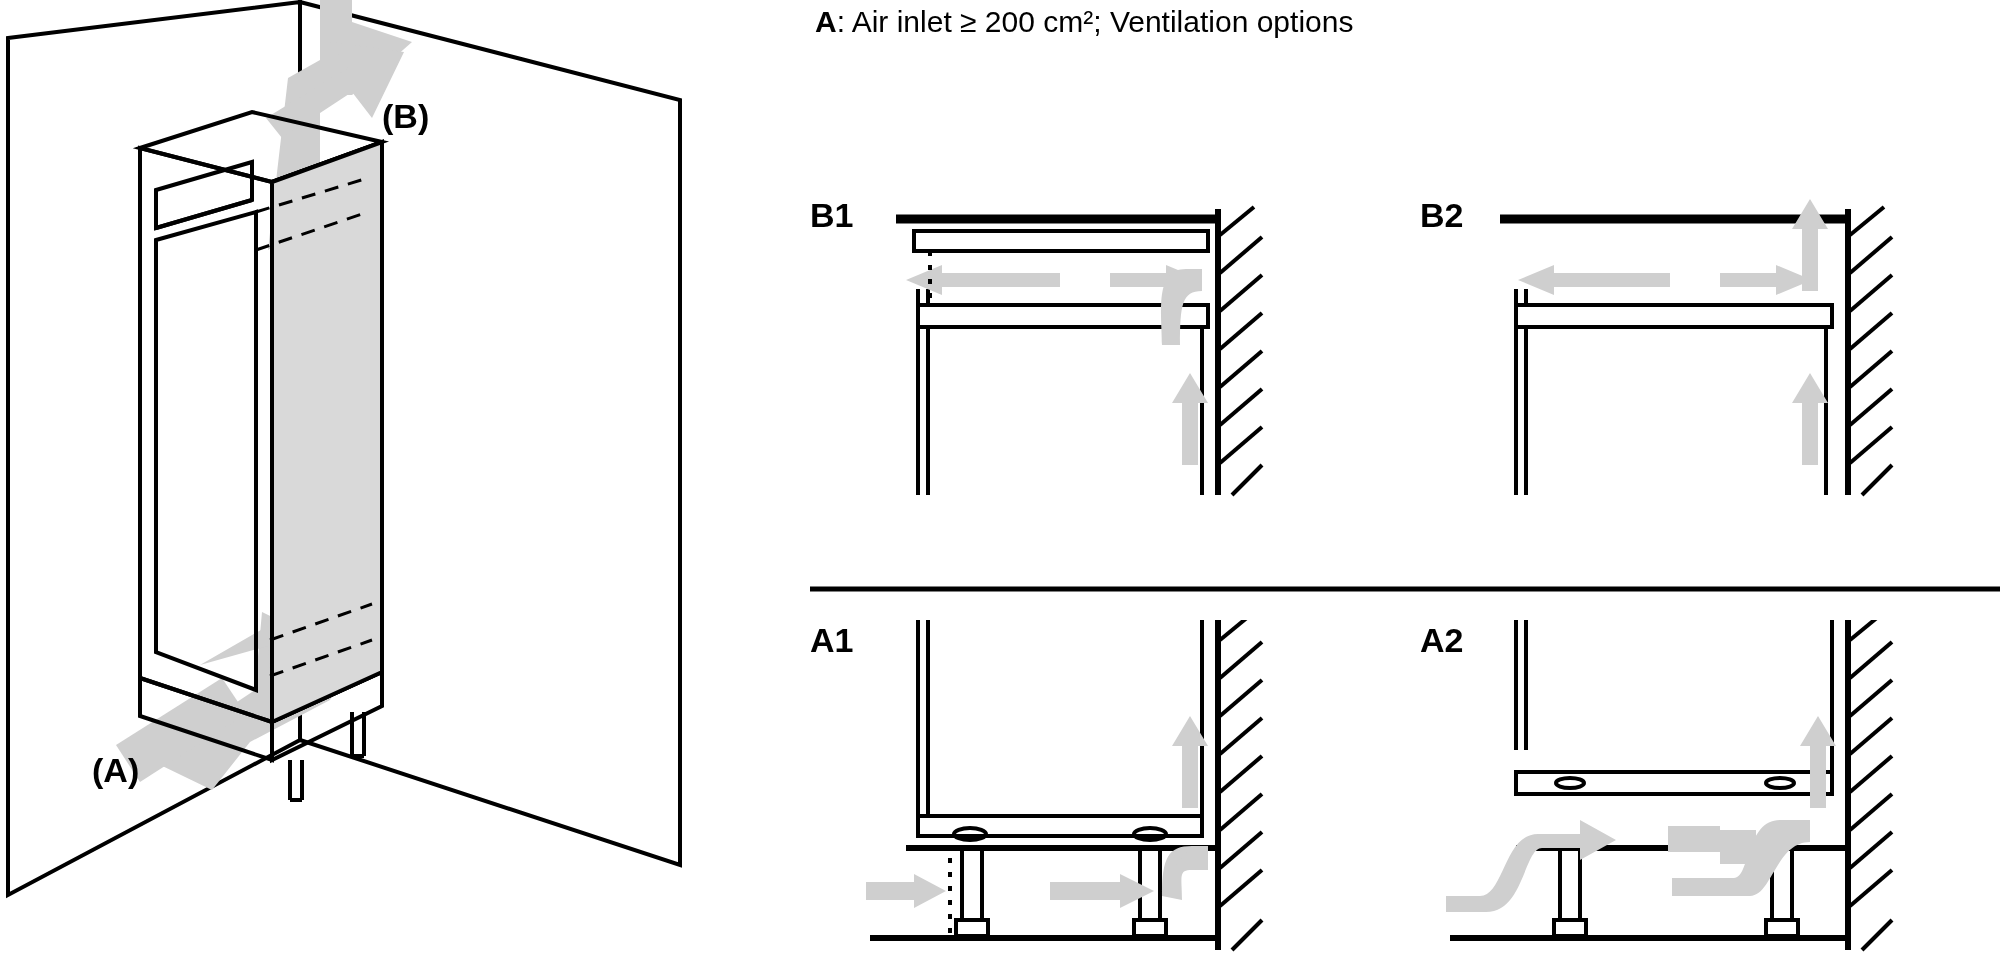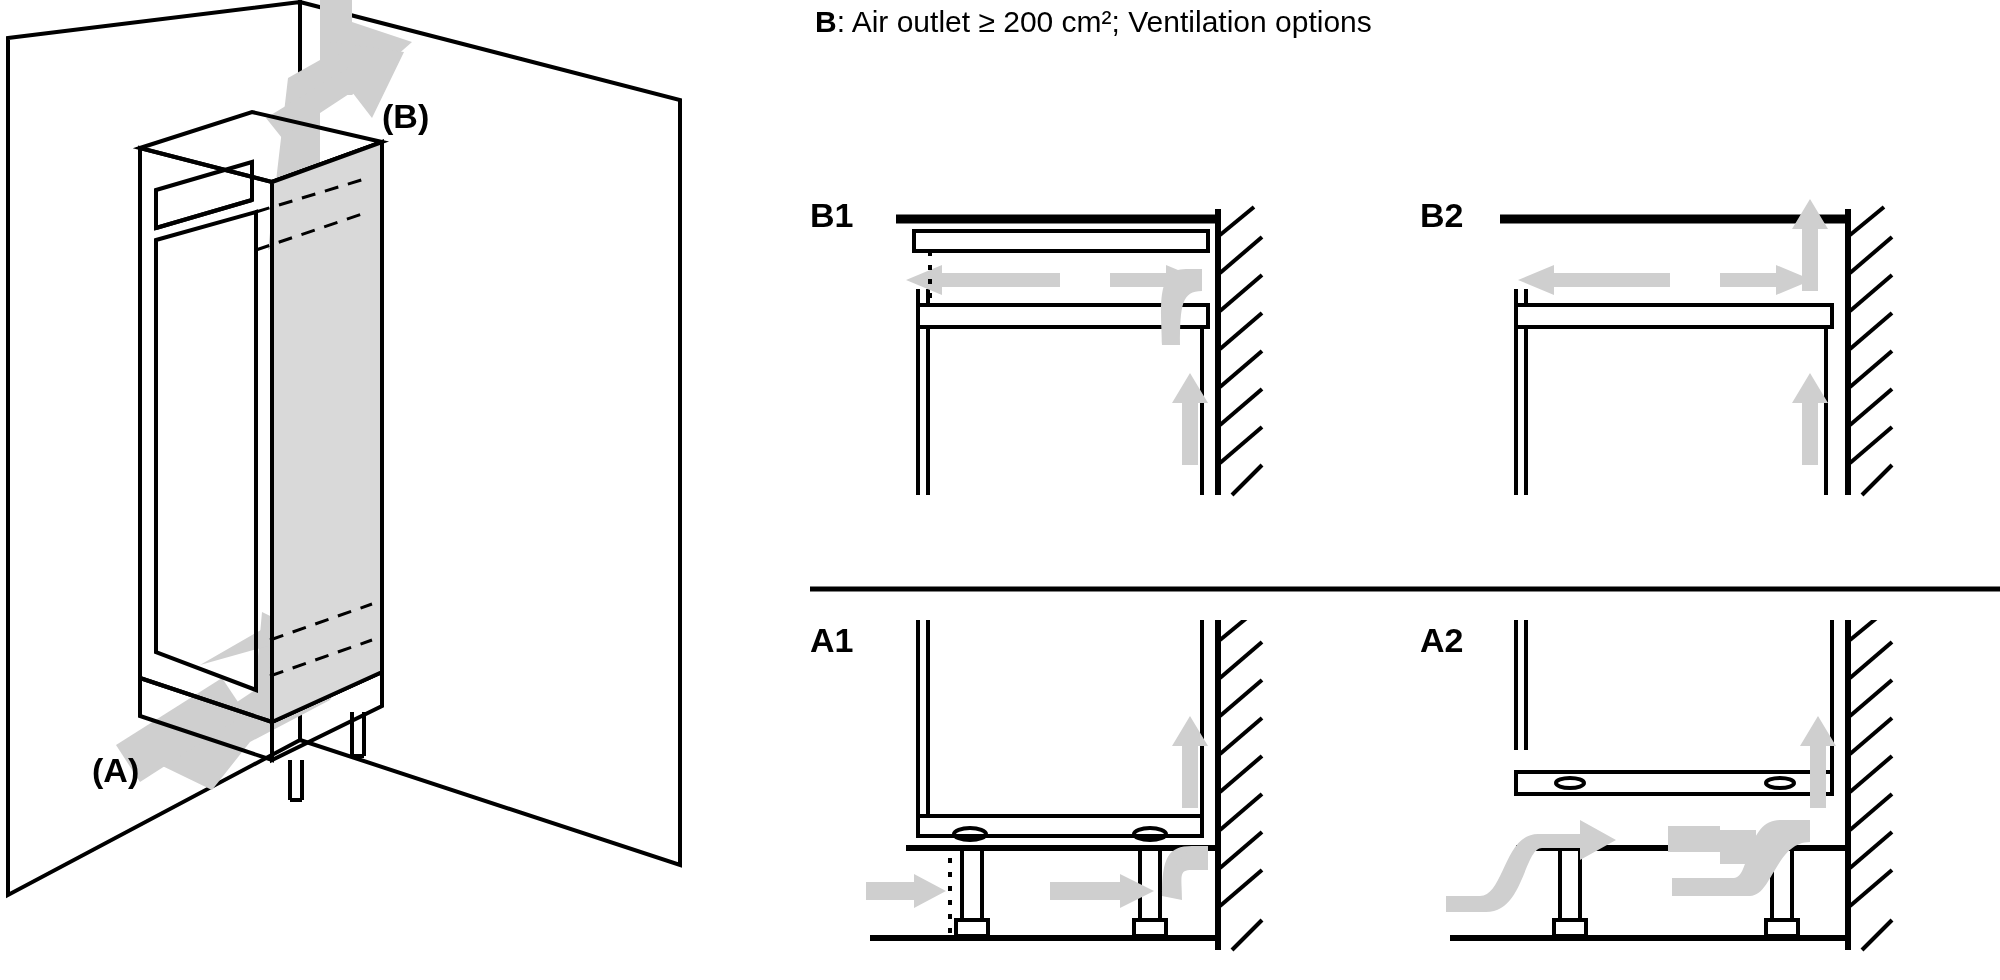--- a/index.html
+++ b/index.html
@@ -12,21 +12,21 @@
   svg{display:block;}
   .svg-abs{position:absolute;}
 </style>
 </head>
 <body>
 
 <div class="root">
 
   <div class="legend">
     <div class="legend-line">
-      <b>B</b><span>: Air outlet ≥ 200 cm²; Ventilation options</span>
+      <b>A</b><span>: Air inlet ≥ 200 cm²; Ventilation options</span>
     </div>
   </div>
 
   <svg class="svg-abs" style="left:0px;top:0px;" width="800" height="980" viewBox="0 0 800 980">
     <g fill="none" stroke="#000" stroke-width="4" stroke-linejoin="miter">
 
       <path d="M8 38 L300 2 L300 740 L8 895 Z"></path>
 
       <path d="M300 2 L680 100 L680 865 L300 740 Z"></path>
     </g>

